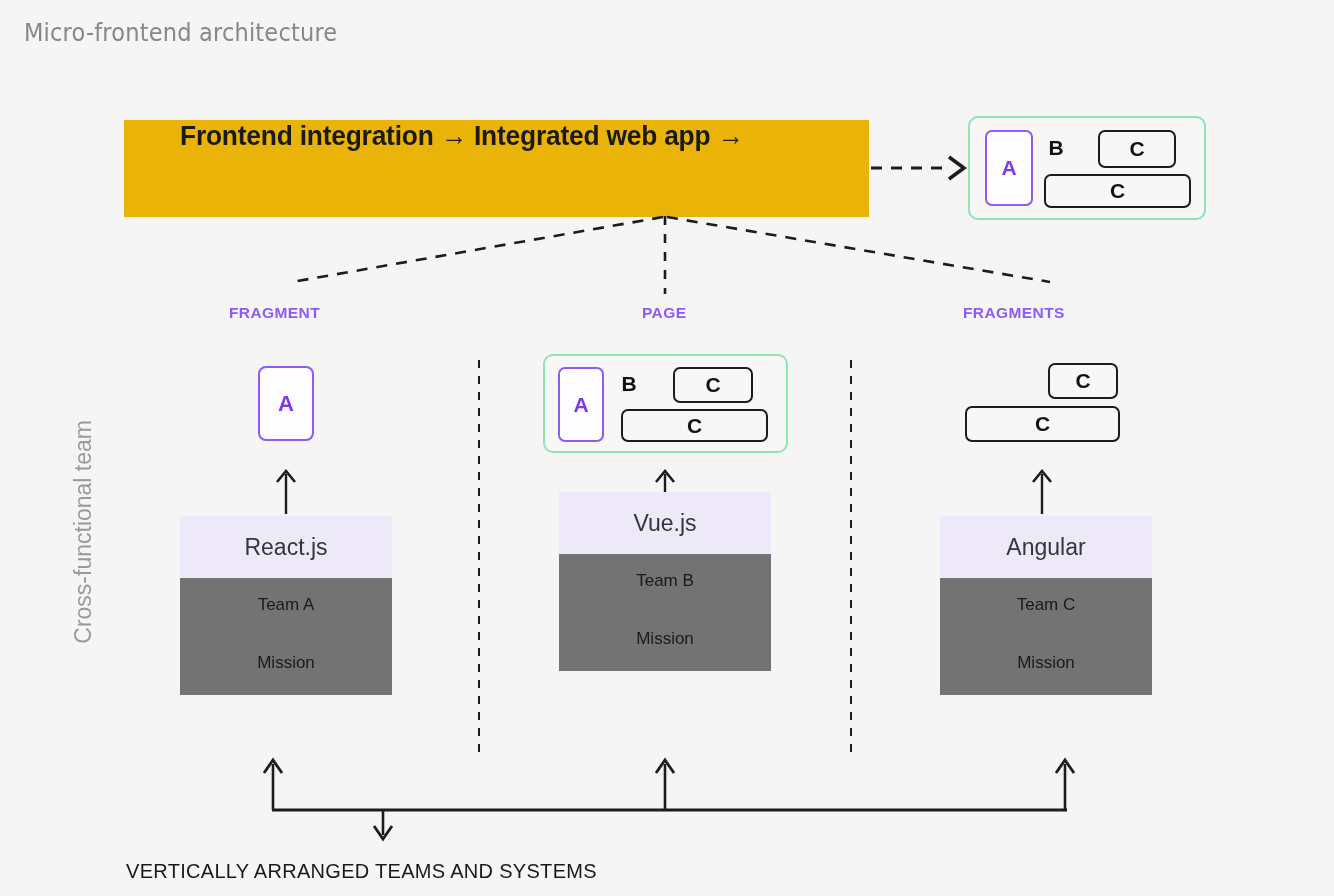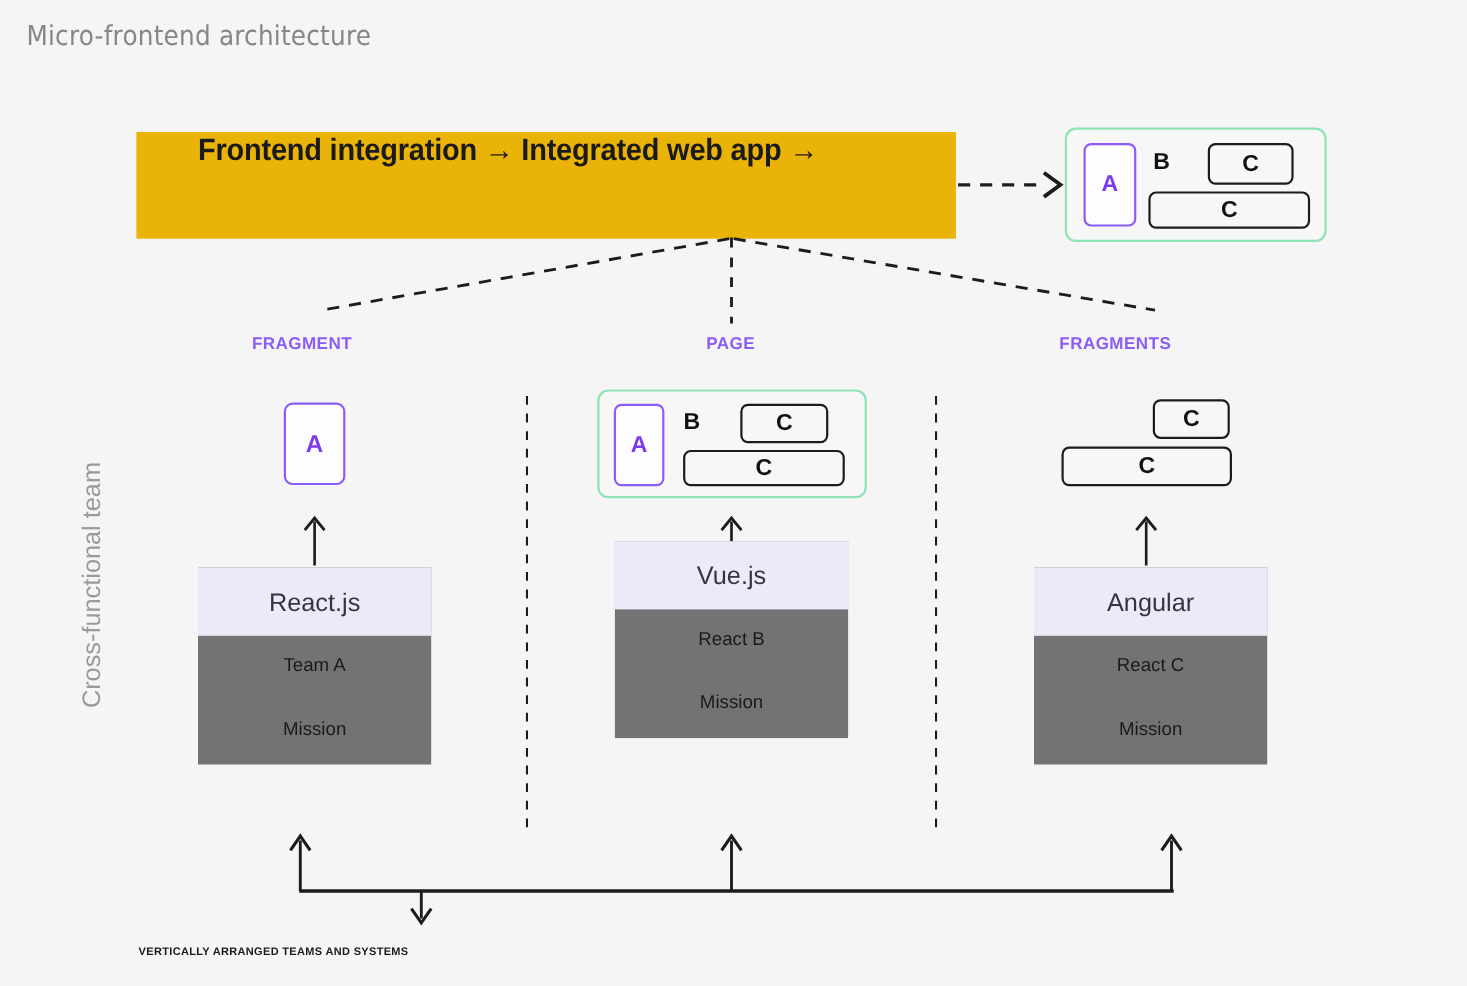--- a/index.html
+++ b/index.html
@@ -186,22 +186,22 @@
   #divider-0 { left: 478px; }
   #divider-1 { left: 850px; }
 
   
   #bottom-bus { position: absolute; left: 255px; top: 750px; width: 830px; height: 95px; }
 
   .bottom-caption {
     position: absolute;
     left: 126px;
     top: 860px;
-    font-size: 10px;
-    font-weight: 700;
+    font-size: 20px;
+    font-weight: 400;
     color: #1a1a1a;
     letter-spacing: 0.3px;
     white-space: nowrap;
     font-family: "Liberation Sans Narrow", "Liberation Sans", sans-serif;
   }
 
   
   .side-label {
     position: absolute;
     left: 70px;
@@ -272,26 +272,26 @@
     <path d="M5 15 L14 4 L23 15" fill="none" stroke="#1c1c1c" stroke-width="2.6"></path>
   </svg>
 
   <div class="team-card" id="team-0">
     <div class="framework">React.js</div>
     <div class="team-name">Team A</div>
     <div class="mission">Mission</div>
   </div>
   <div class="team-card" id="team-1">
     <div class="framework">Vue.js</div>
-    <div class="team-name">React B</div>
+    <div class="team-name">Team B</div>
     <div class="mission">Mission</div>
   </div>
   <div class="team-card" id="team-2">
     <div class="framework">Angular</div>
-    <div class="team-name">React C</div>
+    <div class="team-name">Team C</div>
     <div class="mission">Mission</div>
   </div>
 
   <svg class="divider" id="divider-0" viewBox="0 0 2 400" preserveAspectRatio="none">
     <line x1="1" y1="0" x2="1" y2="400" stroke="#1c1c1c" stroke-width="2.2" stroke-dasharray="8 8"></line>
   </svg>
   <svg class="divider" id="divider-1" viewBox="0 0 2 400" preserveAspectRatio="none">
     <line x1="1" y1="0" x2="1" y2="400" stroke="#1c1c1c" stroke-width="2.2" stroke-dasharray="8 8"></line>
   </svg>
 

